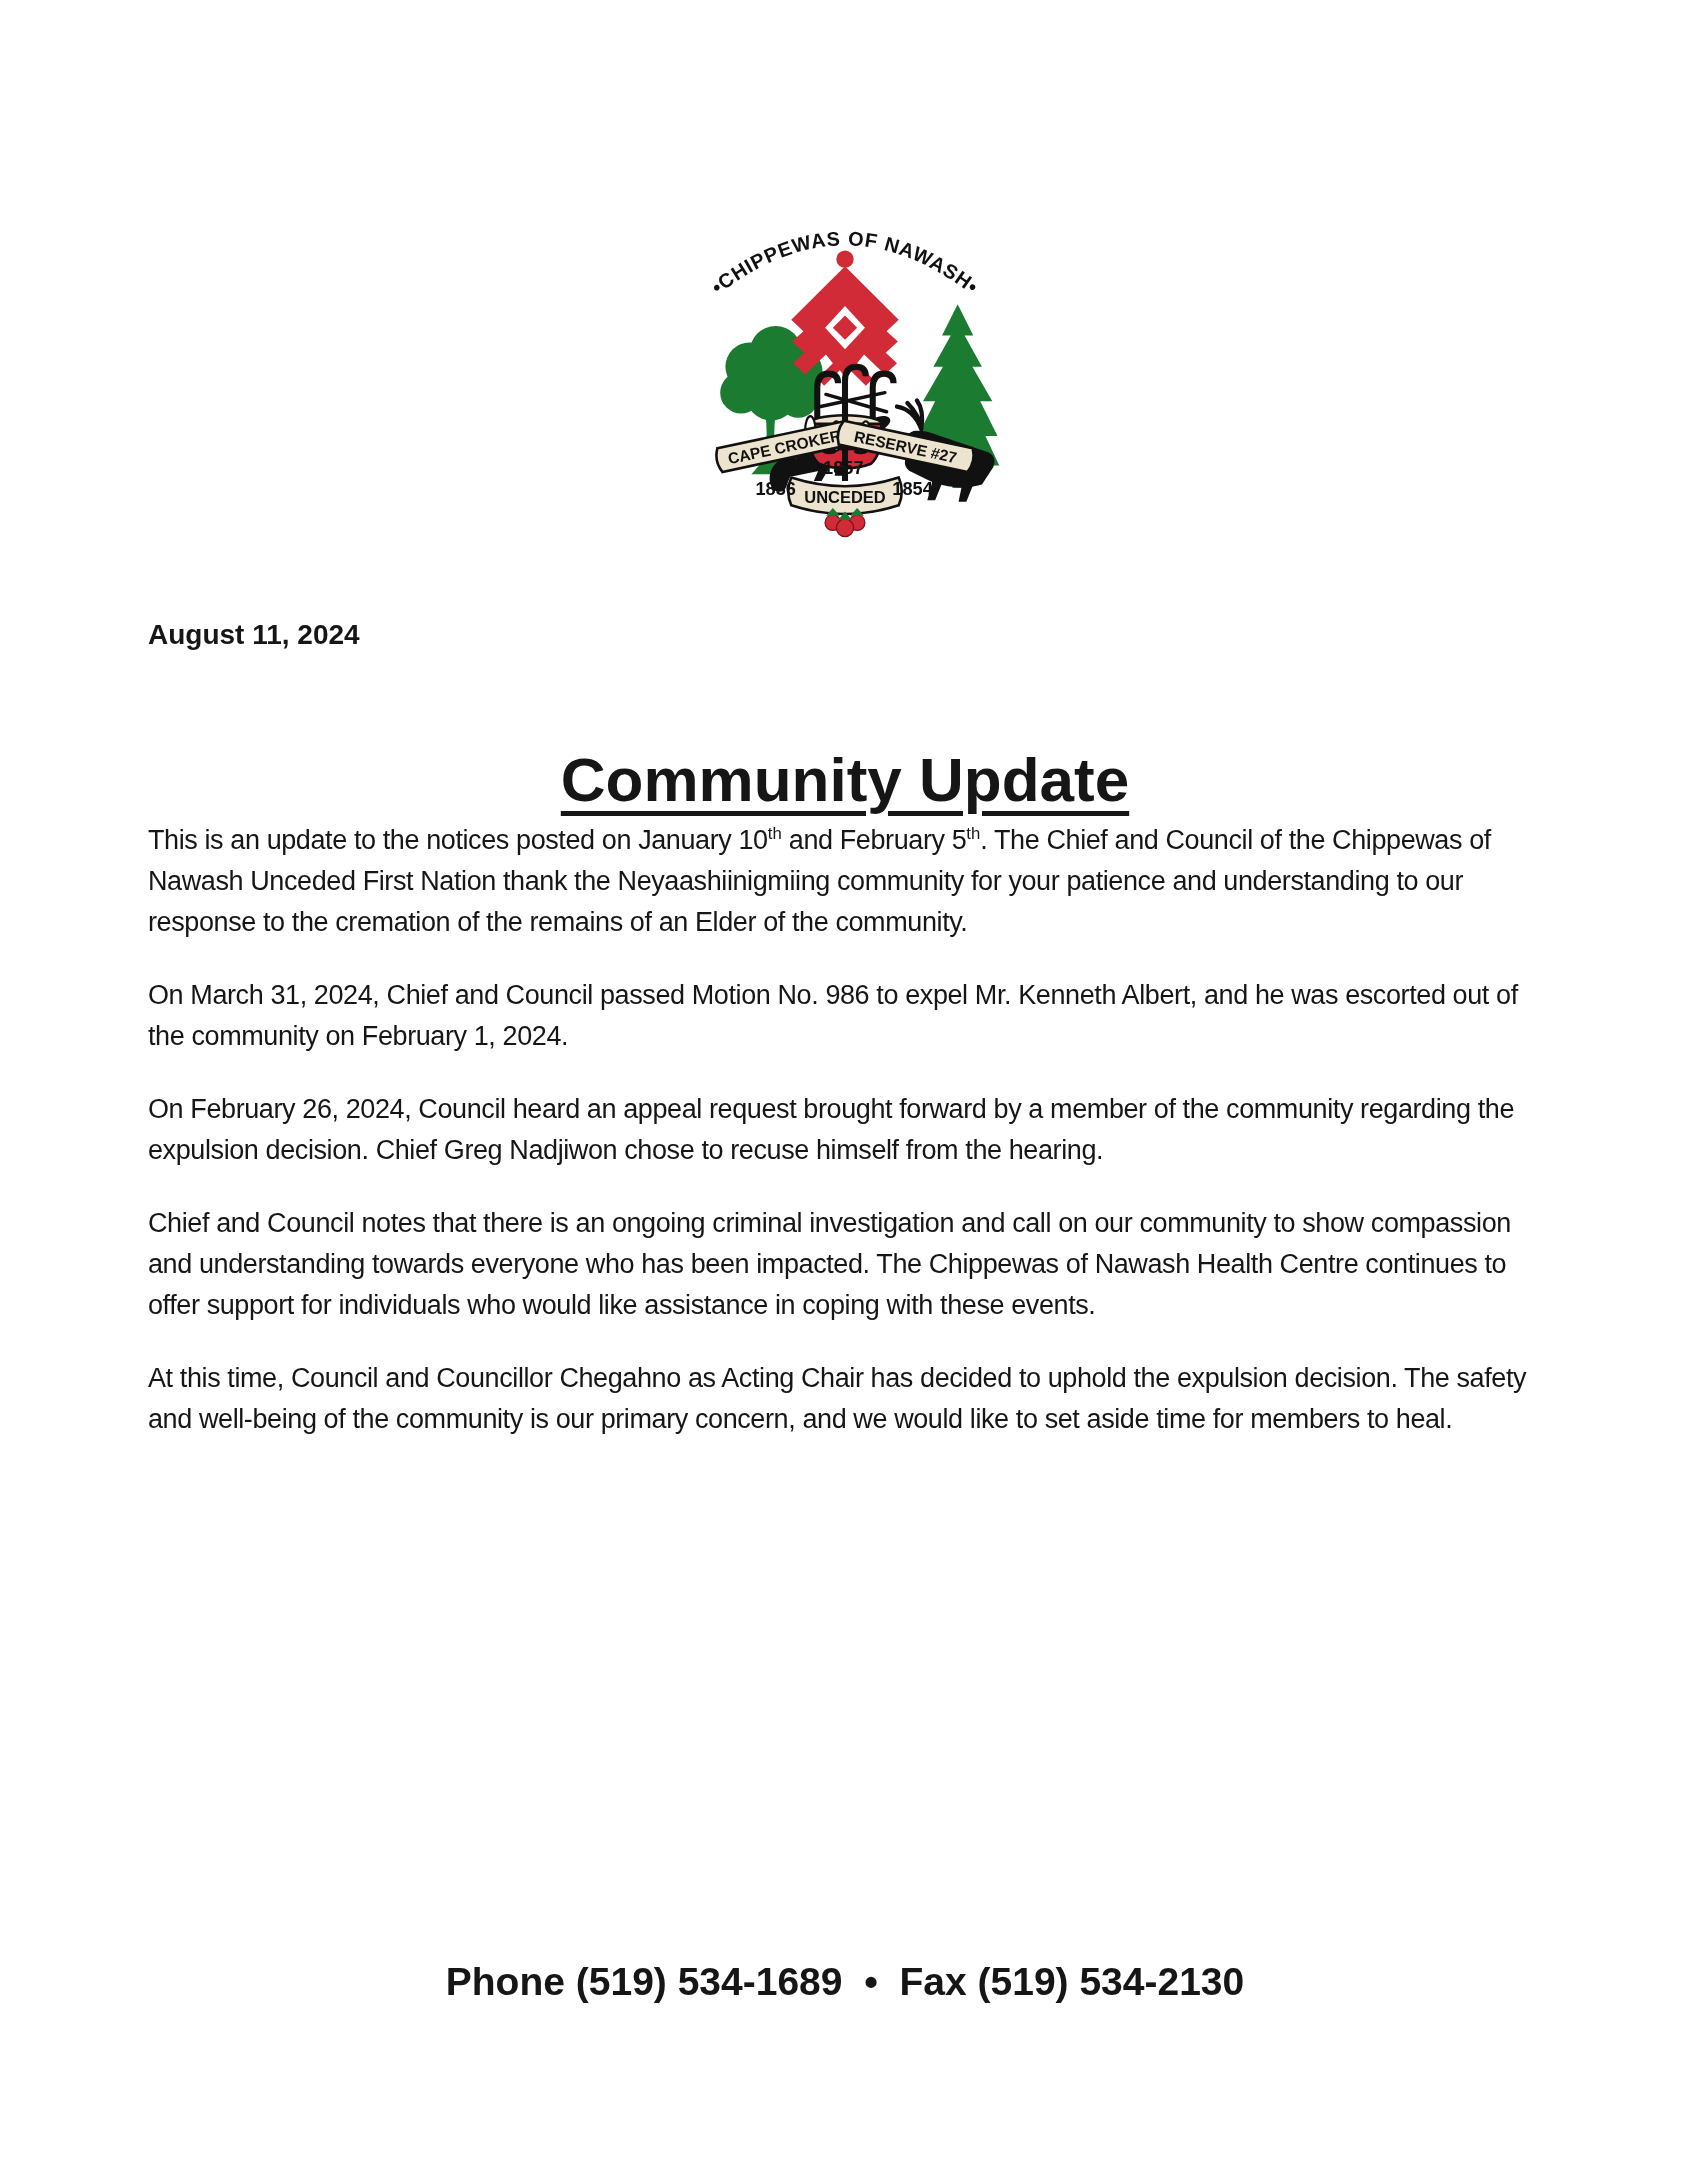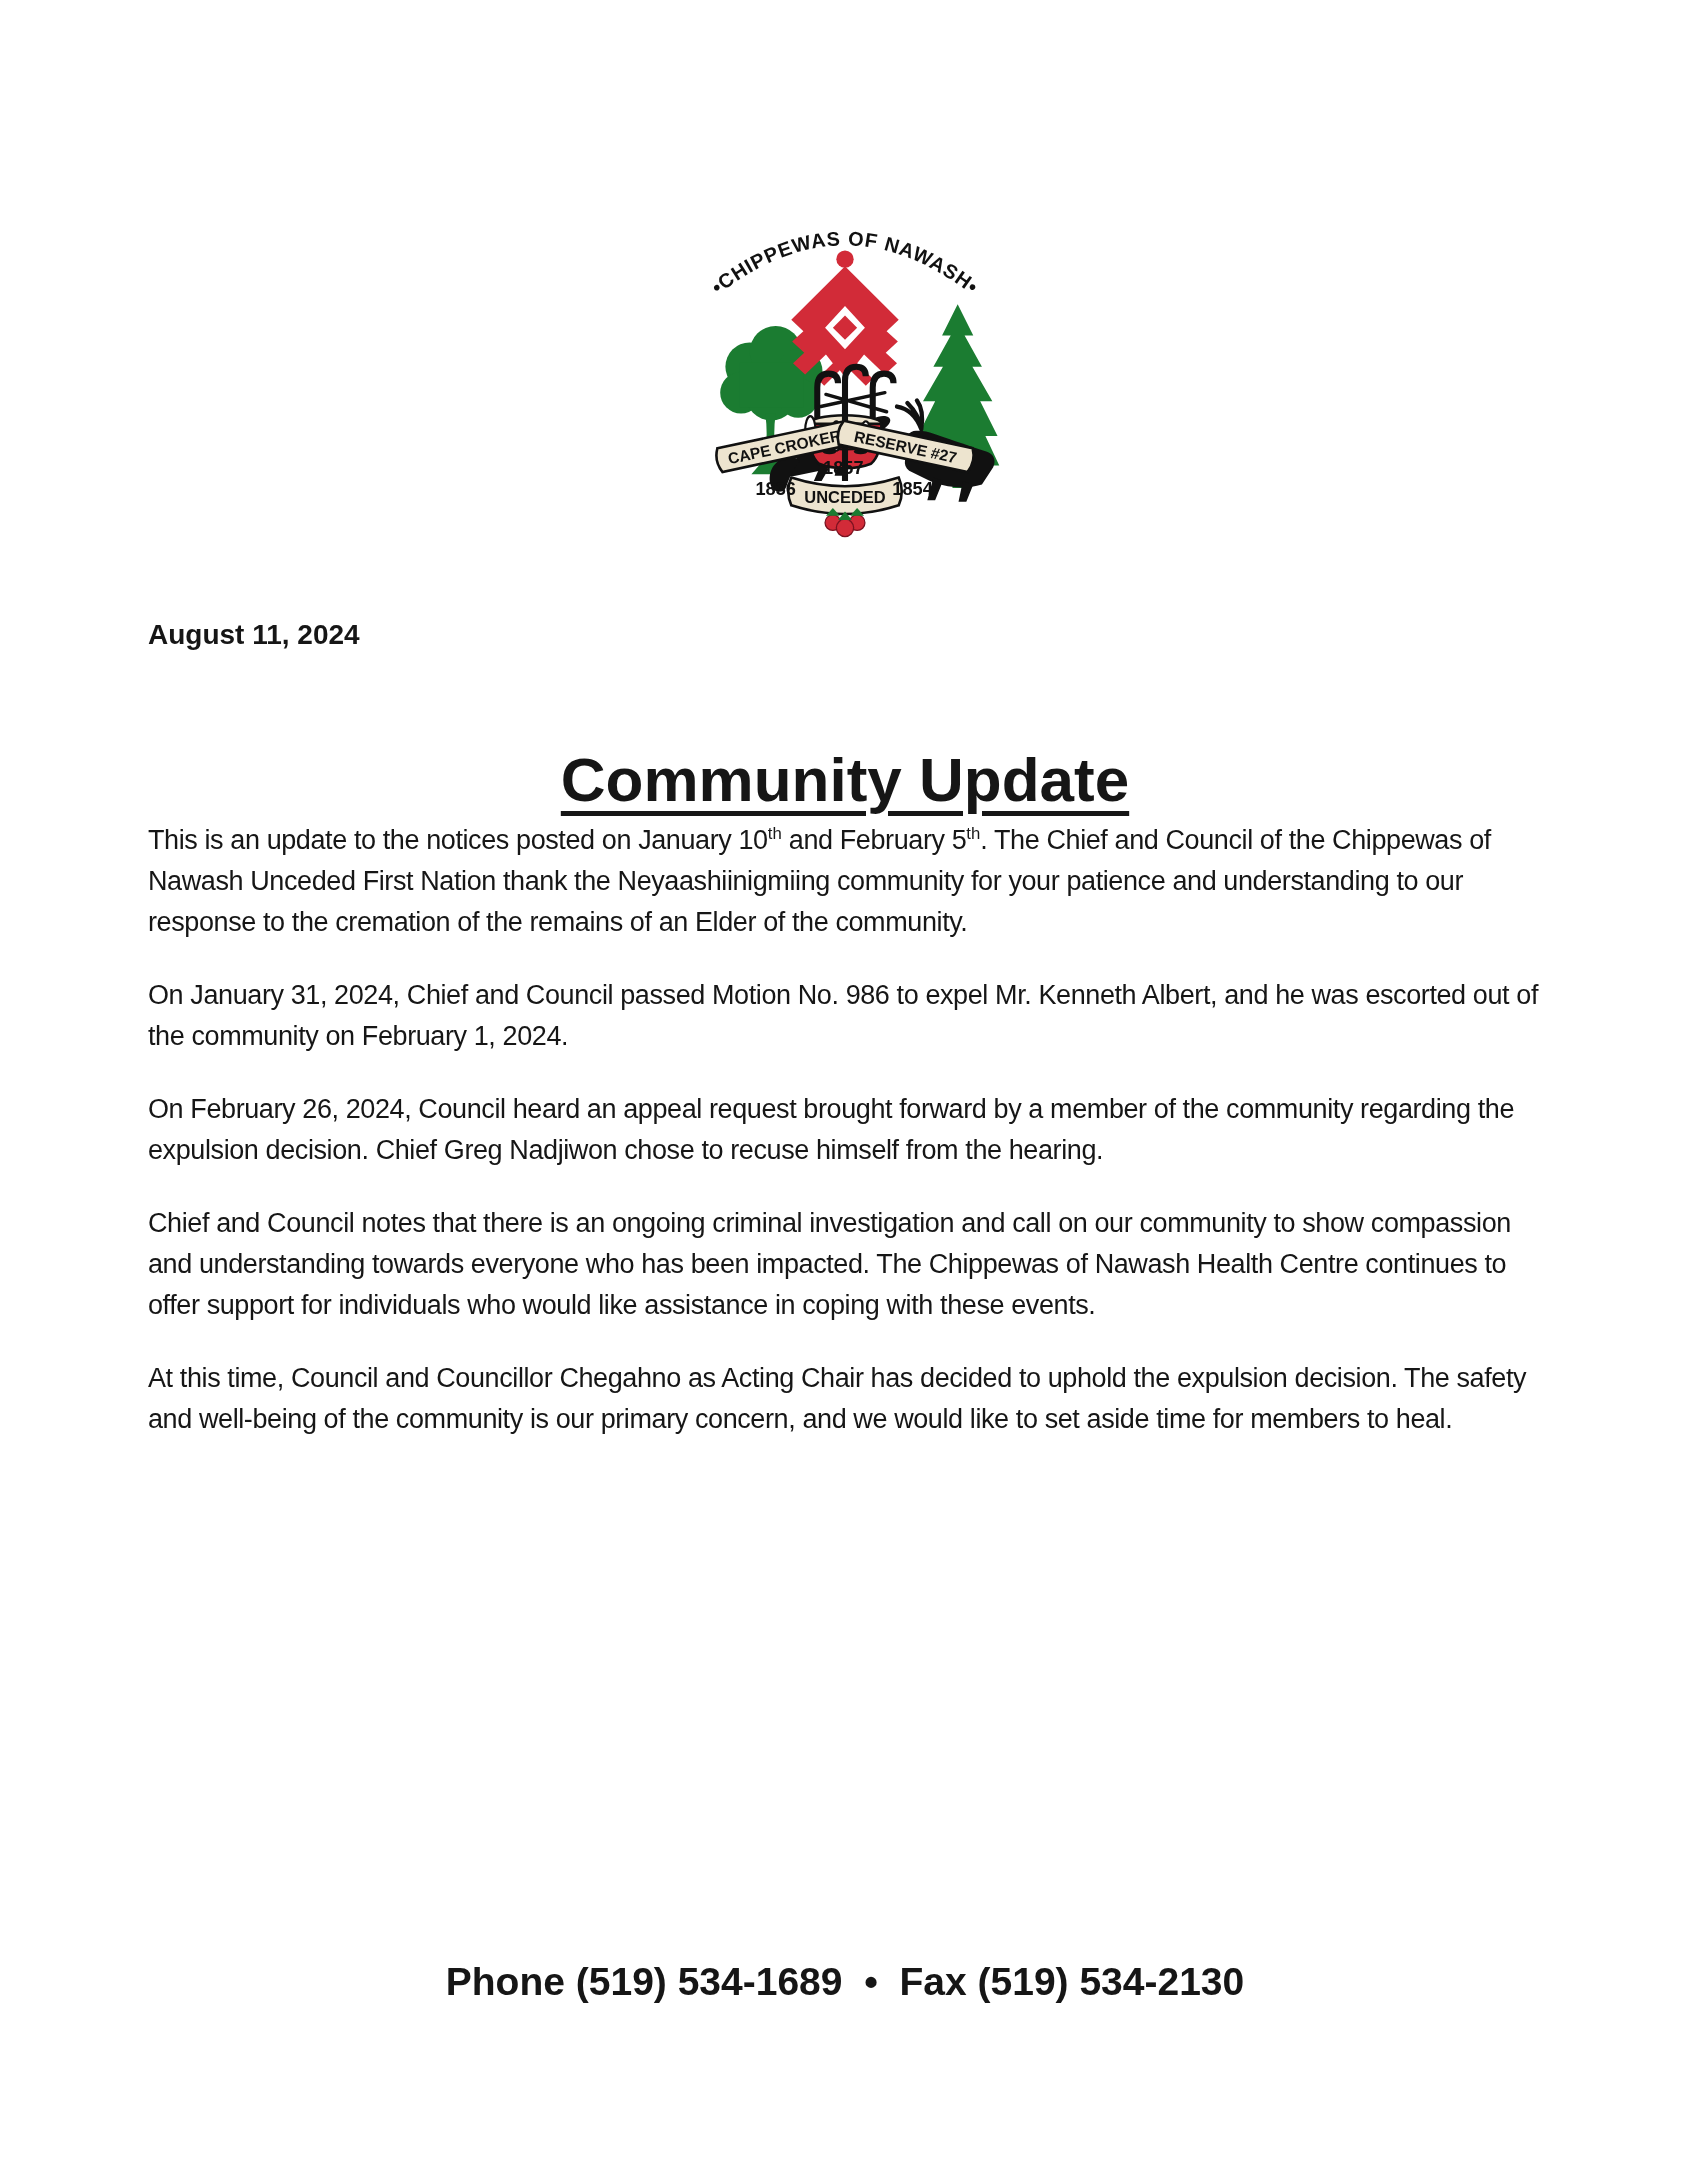--- a/index.html
+++ b/index.html
@@ -177,21 +177,21 @@
   </div>
 
   <div class="date-line">August 11, 2024</div>
 
   <div class="page-title">
     <span class="underlined">Community Update</span>
   </div>
 
   <div class="content">
     <p><span>This is an update to the notices posted on January 10</span><sup>th</sup><span> and February 5</span><sup>th</sup><span>. The Chief and Council of the Chippewas of Nawash Unceded First Nation thank the Neyaashiinigmiing community for your patience and understanding to our response to the cremation of the remains of an Elder of the community.</span></p>
-    <p>On January 31, 2024, Chief and Council passed Motion No. 986 to expel Mr. Kenneth Albert, and he was escorted out of the community on February 1, 2024.</p>
+    <p>On March 31, 2024, Chief and Council passed Motion No. 986 to expel Mr. Kenneth Albert, and he was escorted out of the community on February 1, 2024.</p>
     <p>On February 26, 2024, Council heard an appeal request brought forward by a member of the community regarding the expulsion decision. Chief Greg Nadjiwon chose to recuse himself from the hearing.</p>
     <p>Chief and Council notes that there is an ongoing criminal investigation and call on our community to show compassion and understanding towards everyone who has been impacted. The Chippewas of Nawash Health Centre continues to offer support for individuals who would like assistance in coping with these events.</p>
     <p>At this time, Council and Councillor Chegahno as Acting Chair has decided to uphold the expulsion decision. The safety and well-being of the community is our primary concern, and we would like to set aside time for members to heal.</p>
   </div>
 
   <div class="footer">
     <div class="line2">Phone (519) 534-1689&nbsp;&nbsp;•&nbsp;&nbsp;Fax (519) 534-2130</div>
   </div>
 
 </div>

